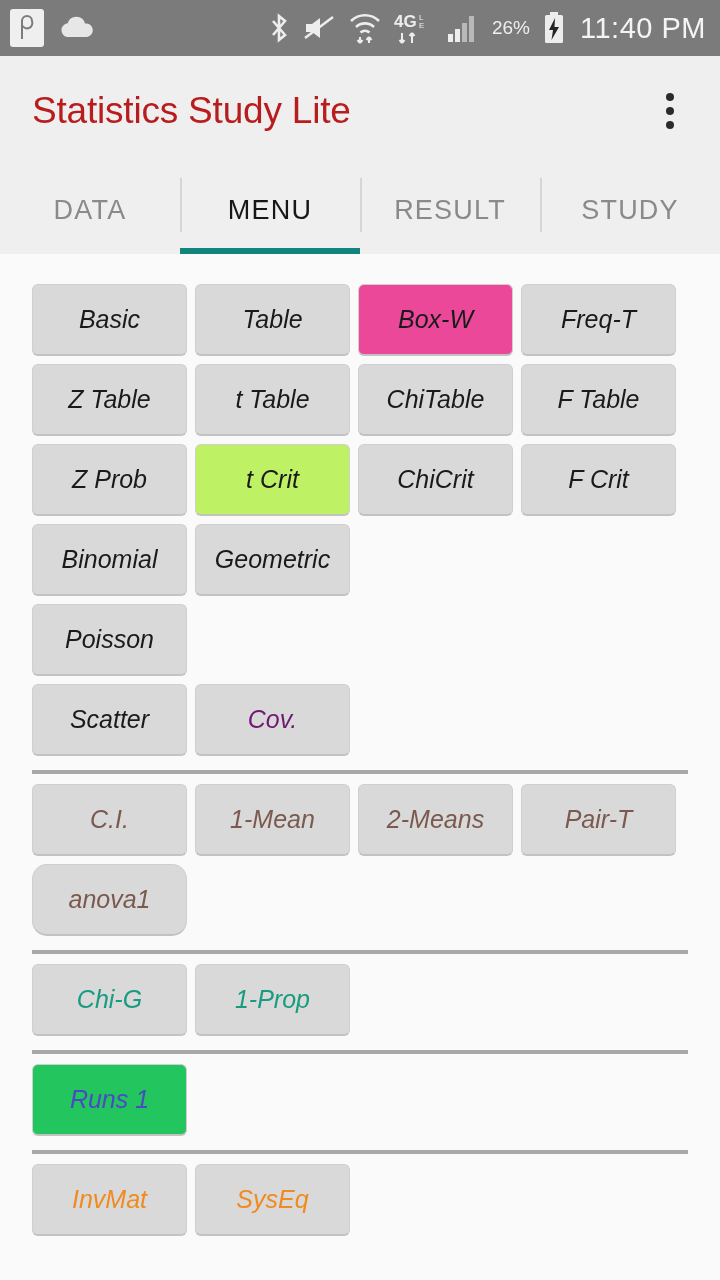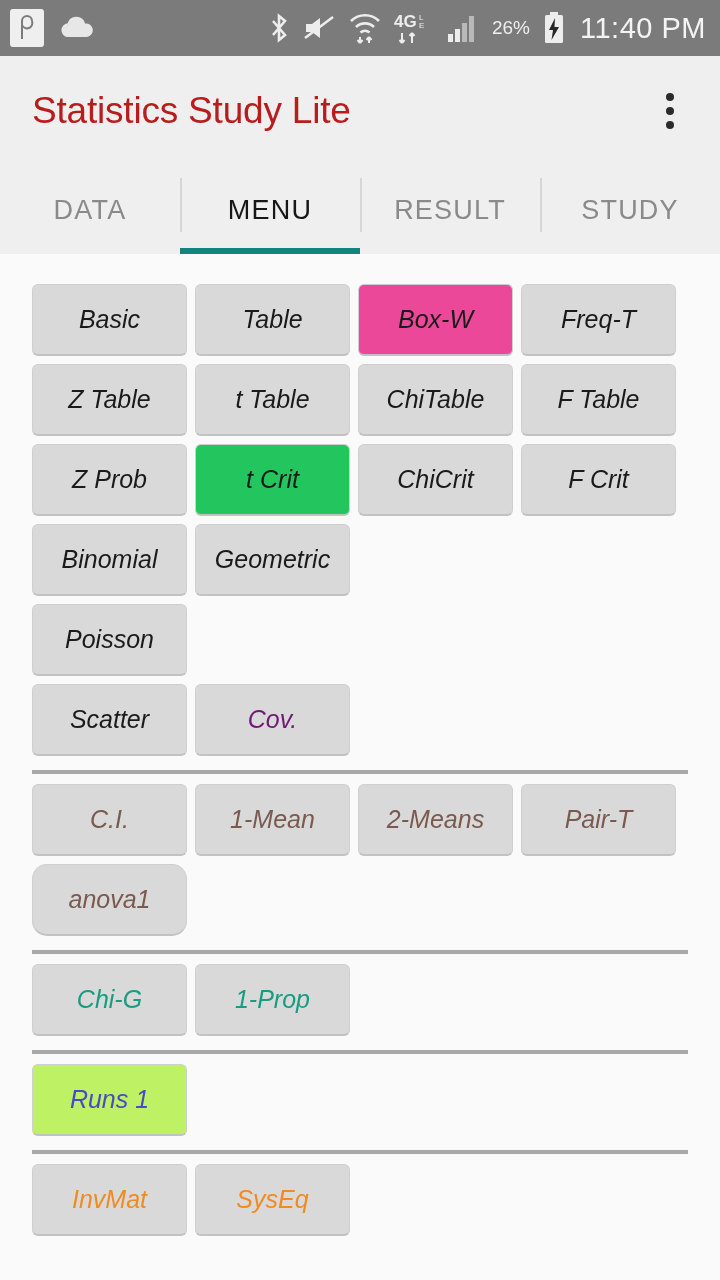--- a/index.html
+++ b/index.html
@@ -255,21 +255,21 @@
         <div class="cell" style="color: rgb(26, 26, 26); background: rgb(217, 217, 217);">Freq-T</div>
       </div>
       <div class="row">
         <div class="cell" style="color: rgb(26, 26, 26); background: rgb(217, 217, 217);">Z Table</div>
         <div class="cell" style="color: rgb(26, 26, 26); background: rgb(217, 217, 217);">t Table</div>
         <div class="cell" style="color: rgb(26, 26, 26); background: rgb(217, 217, 217);">ChiTable</div>
         <div class="cell" style="color: rgb(26, 26, 26); background: rgb(217, 217, 217);">F Table</div>
       </div>
       <div class="row">
         <div class="cell" style="color: rgb(26, 26, 26); background: rgb(217, 217, 217);">Z Prob</div>
-        <div class="cell" style="color: rgb(26, 26, 26); background: #22c55e;">t Crit</div>
+        <div class="cell" style="color: rgb(26, 26, 26); background: #bef264;">t Crit</div>
         <div class="cell" style="color: rgb(26, 26, 26); background: rgb(217, 217, 217);">ChiCrit</div>
         <div class="cell" style="color: rgb(26, 26, 26); background: rgb(217, 217, 217);">F Crit</div>
       </div>
       <div class="row">
         <div class="cell" style="color: rgb(26, 26, 26); background: rgb(217, 217, 217);">Binomial</div>
         <div class="cell" style="color: rgb(26, 26, 26); background: rgb(217, 217, 217);">Geometric</div>
         <div class="cell spacer"></div>
         <div class="cell spacer"></div>
       </div>
       <div class="row">
@@ -299,21 +299,21 @@
       </div>
       <div class="divider" style="background: rgb(168, 168, 168);"></div>
       <div class="row">
         <div class="cell" style="color: rgb(23, 156, 129); background: rgb(217, 217, 217);">Chi-G</div>
         <div class="cell" style="color: rgb(23, 156, 129); background: rgb(217, 217, 217);">1-Prop</div>
         <div class="cell spacer"></div>
         <div class="cell spacer"></div>
       </div>
       <div class="divider" style="background: rgb(168, 168, 168);"></div>
       <div class="row">
-        <div class="cell" style="color: rgb(74, 74, 196); background: #bef264;">Runs 1</div>
+        <div class="cell" style="color: rgb(74, 74, 196); background: #22c55e;">Runs 1</div>
         <div class="cell spacer"></div>
         <div class="cell spacer"></div>
         <div class="cell spacer"></div>
       </div>
       <div class="divider" style="background: rgb(168, 168, 168);"></div>
       <div class="row">
         <div class="cell" style="color: rgb(239, 139, 32); background: rgb(217, 217, 217);">InvMat</div>
         <div class="cell" style="color: rgb(239, 139, 32); background: rgb(217, 217, 217);">SysEq</div>
         <div class="cell spacer"></div>
         <div class="cell spacer"></div>

